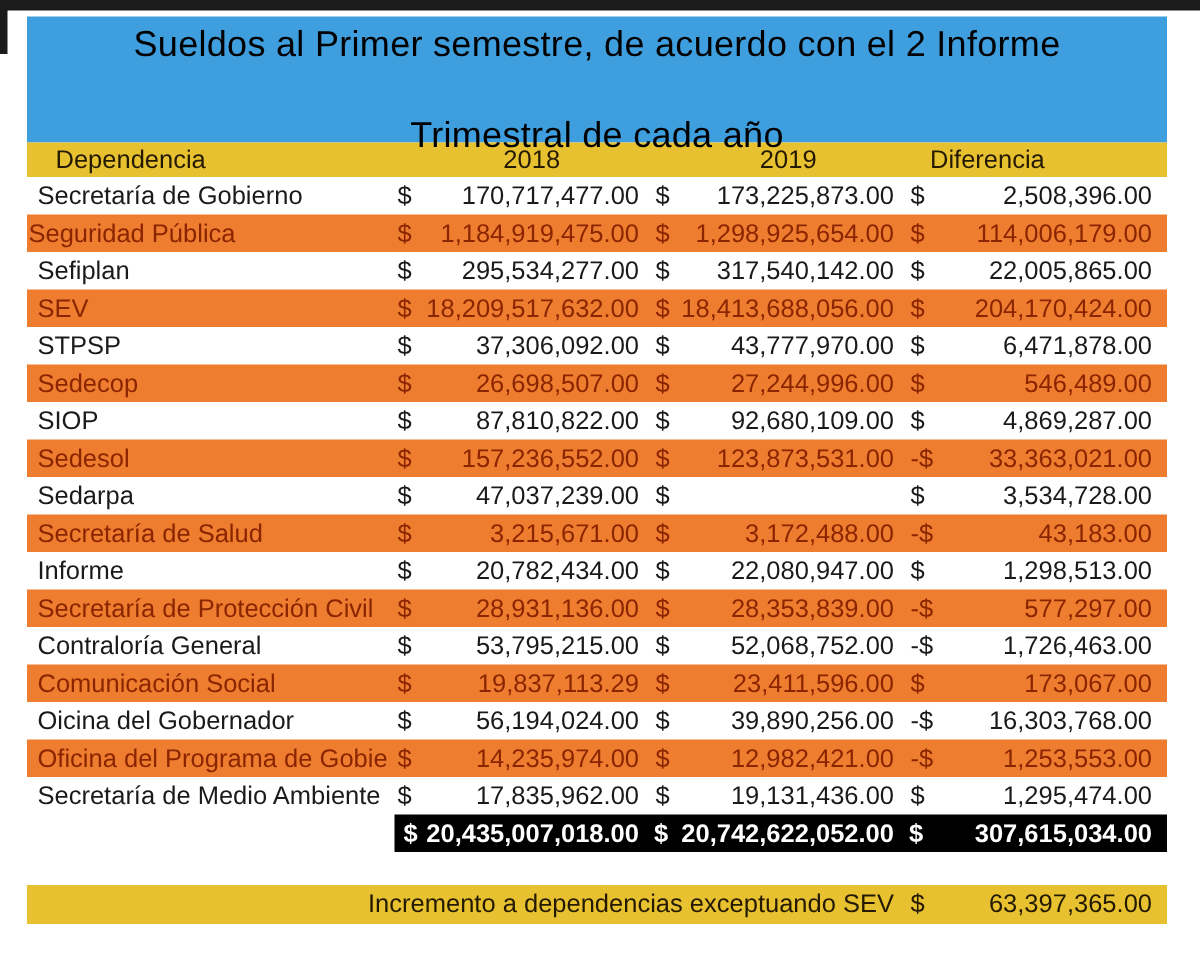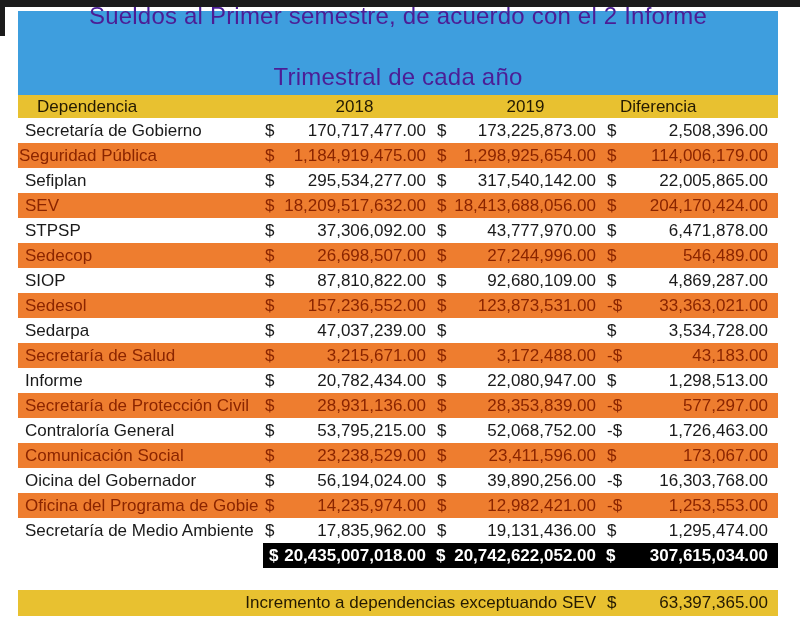--- a/index.html
+++ b/index.html
@@ -4,22 +4,22 @@
 <style>
   html,body{margin:0;padding:0;background:#ffffff;}
   .page{
     position:relative;width:800px;height:636px;background:#ffffff;overflow:hidden;
     font-family:"Liberation Sans",sans-serif;color:#1a1a1a;
   }
   .top-border{position:absolute;left:0;top:0;width:800px;height:7px;background:#1b1b1b;}
   .left-mark{position:absolute;left:0;top:0;width:5px;height:36px;background:#1b1b1b;}
   .sheet{position:absolute;left:18px;top:11px;width:760px;}
   .title-block{
-    height:84px;background:#3E9EDE;color:#4c1d95;
-    display:flex;flex-direction:column;justify-content:flex-end;align-items:center;
+    height:84px;background:#3E9EDE;color:#000000;
+    display:flex;flex-direction:column;justify-content:space-between;align-items:center;
     font-size:24px;line-height:37px;font-weight:500;letter-spacing:.2px;gap:24px;
   }
   .grid{display:grid;grid-template-columns:240px 172px 170px 178px;}
   .header-row{height:23px;line-height:23px;background:#E8C130;font-size:17px;color:#241a02;padding-left:12px;}
   .header-row .h-name{padding-left:7px;}
   .h-right{text-align:center;padding-right:3px;}
   .h-dif{padding-left:8px;}
   .rows{font-size:17px;}
   .row{height:25px;line-height:25px;}
   .row.orange{background:#EE7D2F;color:#8B2500;}
@@ -267,21 +267,21 @@
     <div class="money dif">
       <span class="sign">-$</span>
       <span class="amount">1,726,463.00</span>
     </div>
   </div>
 
   <div class="grid row orange">
     <div class="name-cell">Comunicación Social</div>
     <div class="money">
       <span class="sign">$</span>
-      <span class="amount">23,238,529.00</span>
+      <span class="amount">19,837,113.29</span>
     </div>
     <div class="money">
       <span class="sign">$</span>
       <span class="amount">23,411,596.00</span>
     </div>
     <div class="money dif">
       <span class="sign">$</span>
       <span class="amount">173,067.00</span>
     </div>
   </div>

